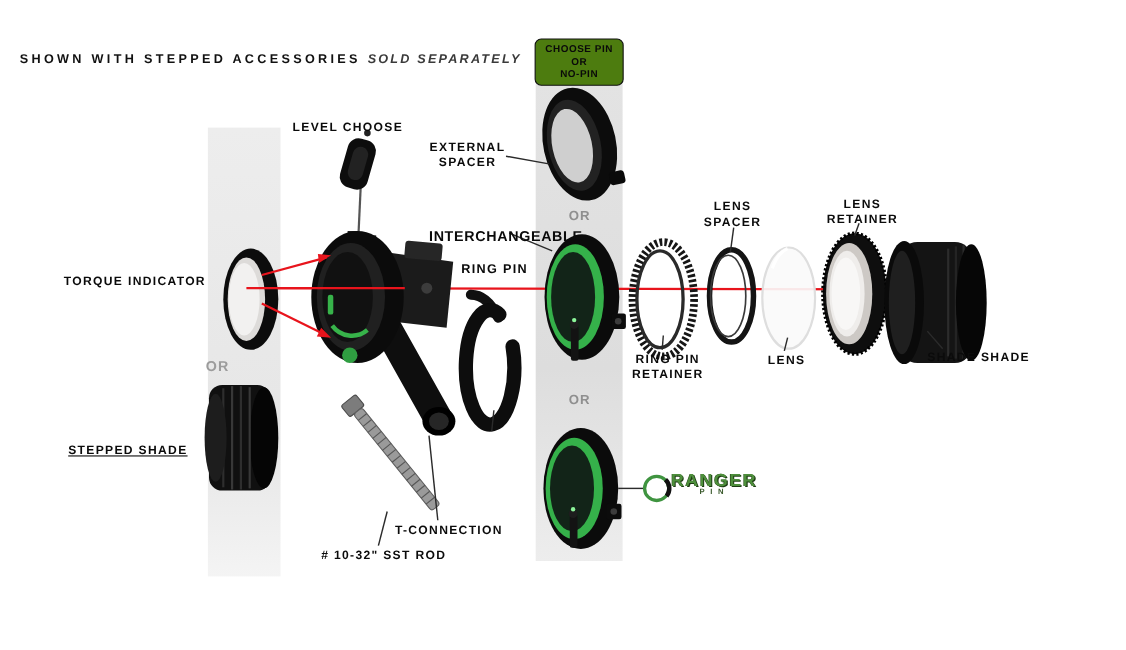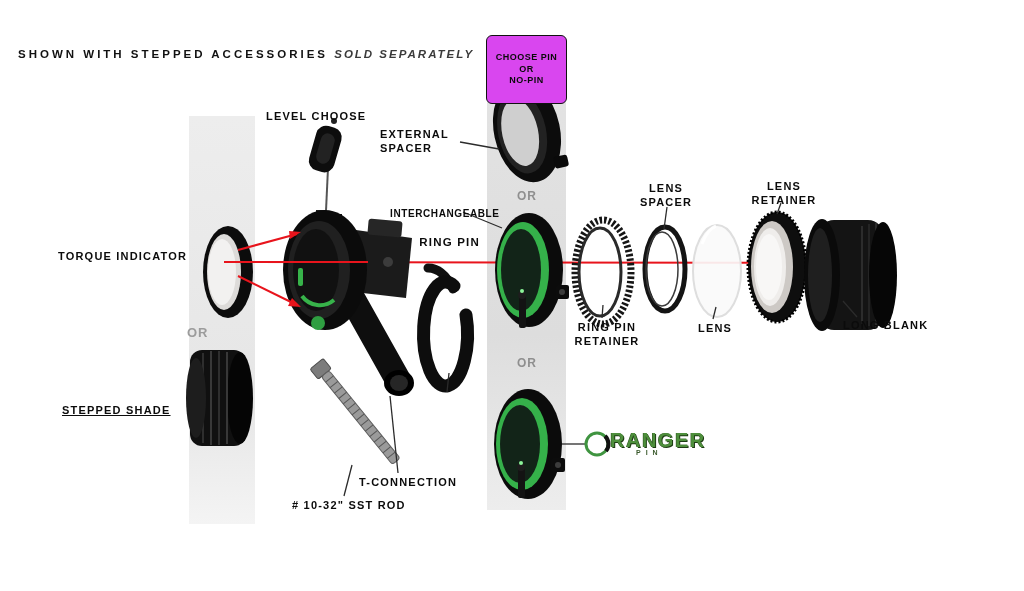--- a/index.html
+++ b/index.html
@@ -17,46 +17,46 @@
 
   .label { position:absolute; font-weight:bold; color:#0b0b0b; font-size:11px;
            letter-spacing:1.2px; white-space:pre-line; line-height:1.3; }
   .or    { position:absolute; font-weight:bold; color:#9c9c9c; letter-spacing:1px; }
 
   #hdr { position:absolute; left:18px; top:48px; font-size:11.5px; letter-spacing:3px; }
   #hdr .b { font-weight:bold; color:#111; }
   #hdr .i { font-style:italic; font-weight:bold; color:#3a3a3a; letter-spacing:2px; }
 
   #choose-box { position:absolute; left:486px; top:35px; width:81px;
-                border:1.6px solid #111; border-radius:6px; background:#d946ef;
+                border:1.6px solid #111; border-radius:6px; background:#4d7c0f;
                 text-align:center; font-weight:bold; font-size:9px; letter-spacing:.5px;
-                line-height:1.3; padding:16px 2px; white-space:pre-line; color:#0a0a0a; }
+                line-height:1.3; padding:3px 2px; white-space:pre-line; color:#0a0a0a; }
 
   #lbl-level-blank   { left:266px; top:109px; }
-  #lbl-ext-spacer    { left:380px; top:127px; width:90px; }
+  #lbl-ext-spacer    { left:380px; top:127px; width:90px; text-align:center; }
   #lbl-interch       { left:390px; top:193px; width:90px; text-align:right; }
-  #lbl-interch .s1   { display:block; font-size:10px;  letter-spacing:.6px; }
+  #lbl-interch .s1   { display:block; font-size:13px;  letter-spacing:.6px; }
   #lbl-interch .s2   { display:block; font-size:11.5px; }
   #lbl-torque        { left:58px;  top:249px;text-align:right; }
   #or-left           { left:187px; top:325px; font-size:13px; }
   #lbl-stepped       { left:62px;  top:403px;text-decoration:underline; }
   #lbl-rheostat      { left:415px; top:394px; width:66px; text-align:center;
                        font-size:9.5px; letter-spacing:.8px; }
   #lbl-tconn         { left:359px; top:475px; }
   #lbl-sst           { left:292px; top:498px; }
   #or-top            { left:517px; top:189px; font-size:12px; color:#8f8f8f; }
   #or-bottom         { left:517px; top:356px; font-size:12px; color:#8f8f8f; }
   #lbl-rpr           { left:564px; top:320px; width:86px; text-align:center; }
   #lbl-lens-spacer   { left:626px; top:181px; width:80px; text-align:center; }
   #lbl-lens          { left:698px; top:321px; }
   #lbl-lens-ret      { left:738px; top:179px; width:92px; text-align:center; }
   #lbl-long-shade    { left:843px; top:318px; }
 
   #brand { position:absolute; left:610px; top:429px; }
-  #brand-name { font-size:20px; font-weight:bold; letter-spacing:1.5px; color:#4e8f3c;
+  #brand-name { font-size:16px; font-weight:bold; letter-spacing:1.5px; color:#4e8f3c;
                 text-shadow:1px 1px 0 #1d3a13, -0.5px -0.5px 0 #2a4c1c; }
   #brand-sub  { font-size:7px; font-weight:bold; letter-spacing:5px; color:#3a5a2c;
                 margin-top:-3px; margin-left:26px; }
 </style>
 </head>
 <body>
 
 <div id="stage">
 
   <div id="strip-left" class="strip"></div>
@@ -250,20 +250,20 @@
   <div class="label" id="lbl-sst"># 10-32" SST ROD</div>
   <div class="or" id="or-top">OR</div>
   <div class="or" id="or-bottom">OR</div>
   <div class="label" id="lbl-rpr">RING PIN
 RETAINER</div>
   <div class="label" id="lbl-lens-spacer">LENS
 SPACER</div>
   <div class="label" id="lbl-lens">LENS</div>
   <div class="label" id="lbl-lens-ret">LENS
 RETAINER</div>
-  <div class="label" id="lbl-long-shade">LONG BLANK</div>
+  <div class="label" id="lbl-long-shade">SHADE SHADE</div>
 
   <div id="brand">
     <div id="brand-name">RANGER</div>
     <div id="brand-sub">PIN</div>
   </div>
 
 </div>
 
 </body></html>

